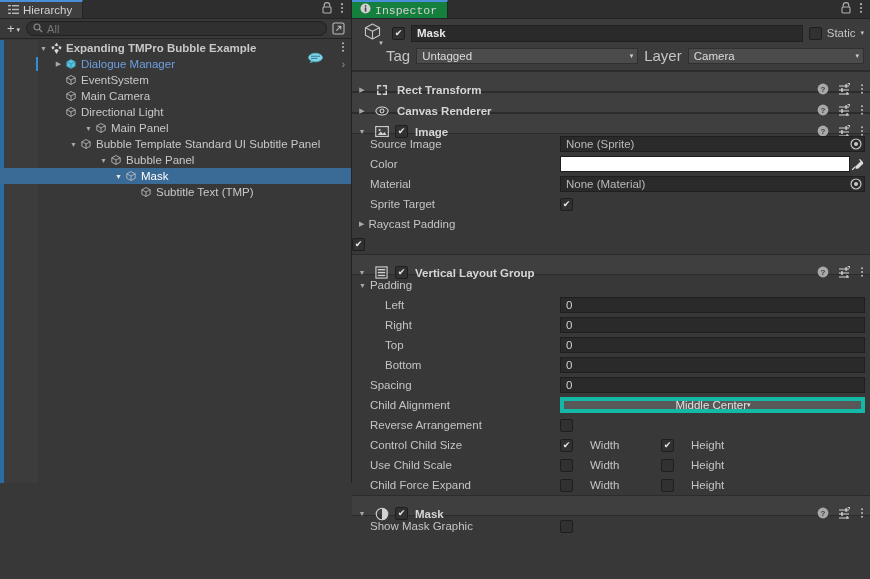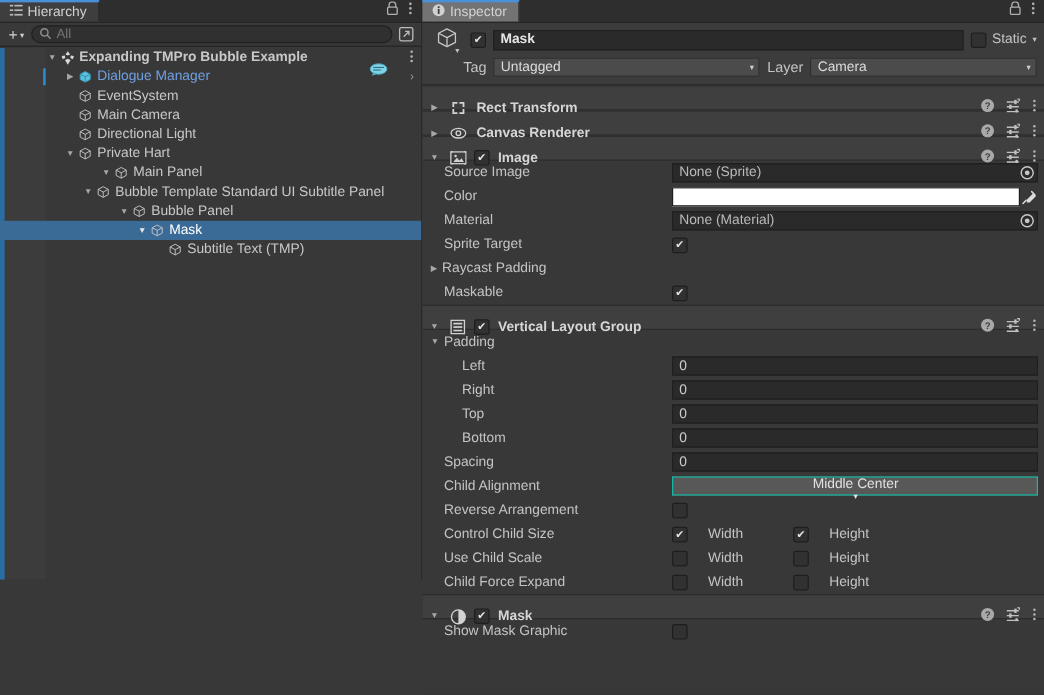--- a/index.html
+++ b/index.html
@@ -62,21 +62,21 @@
   .row .kebab { color: #b4b4b4; font-size: 10px; letter-spacing: 0; }
   .row .chev { color: #989898; font-size: 10px; }
   .prefabbar { position: absolute; left: 36px; top: 1px; width: 2px; height: 14px;
                background: #2f8fd4; }
 
   svg.cube { display: block; }
 
   
   .insp { width: 518px; height: 579px; background: #383838; position: relative;
           display: flex; flex-direction: column; }
-  .insp .tabbar .tab { background: #737373; }
+  .insp .tabbar .tab { background: #15803d; font-family: Liberation Mono, monospace; }
 
   .objhdr { background: #3c3c3c; border-bottom: 1px solid #2b2b2b;
             padding: 4px 6px 5px 6px; }
   .objrow1 { display: flex; align-items: center; gap: 6px; height: 20px; }
   .objicon { width: 28px; height: 22px; display: flex; align-items: flex-start;
              justify-content: center; position: relative; }
   .objicon .mini { position: absolute; right: 2px; bottom: -2px; font-size: 6px;
                    color: #c0c0c0; }
   .chk { width: 13px; height: 13px; background: #313131; border: 1px solid #1e1e1e;
          border-radius: 2px; display: inline-flex; align-items: center;
@@ -84,21 +84,21 @@
   .chk.on::after { content: "✔"; font-size: 9px; color: #e6e6e6; line-height: 1; }
   .nameinput { flex: 1; height: 17px; background: #2a2a2a; border: 1px solid #202020;
                color: #e6e6e6; font-size: 11.5px; font-weight: bold;
                display: flex; align-items: center; padding: 0 5px; }
   .staticwrap { display: flex; align-items: center; gap: 5px; }
   .staticwrap .lb { color: #c4c4c4; font-size: 11.5px; }
   .staticwrap .car { font-size: 7px; color: #c0c0c0; }
 
   .objrow2 { display: flex; align-items: center; gap: 6px; height: 19px;
              margin-top: 3px; padding-left: 28px; }
-  .fldlabel { color: #c4c4c4; font-size: 12px; }
+  .fldlabel { color: #c4c4c4; font-size: 15px; }
   .dd { height: 16px; background: #4b4b4b; border: 1px solid #303030;
         display: flex; align-items: center; justify-content: space-between;
         padding: 0 4px 0 5px; color: #dcdcdc; font-size: 11.5px; }
   .dd .car { font-size: 7px; color: #d2d2d2; }
 
   .inspbody { flex: 1; overflow: hidden; background: #383838; }
 
   .comphdr { height: 21px; background: #3f3f3f; border-top: 1px solid #2c2c2c;
              border-bottom: 1px solid #2c2c2c; display: flex; align-items: center;
              gap: 5px; padding: 16px 6px 0 4px; }
@@ -121,23 +121,23 @@
               color: #b9b9b9; font-size: 11.5px; }
   .objfield .sel-dot { margin-left: auto; width: 13px; height: 13px;
                        display: flex; align-items: center; justify-content: center; }
   .colorfield { height: 16px; display: flex; align-items: stretch; }
   .colorfield .swatch { flex: 1; background: #ffffff; border: 1px solid #1f1f1f; }
   .colorfield .eyed { width: 15px; display: flex; align-items: center;
                       justify-content: center; color: #d8d8d8; }
   .numfield { height: 16px; background: #2a2a2a; border: 1px solid #1f1f1f;
               display: flex; align-items: center; padding: 0 5px;
               color: #d0d0d0; font-size: 11.5px; }
-  .ddfield { height: 16px; background: #585858; border: 1px solid #14b8a6;
-             display: flex; align-items: center; justify-content: flex-start;
-             padding: 0 4px 0 5px; color: #e0e0e0; font-size: 11.5px; flex-direction: column; }
+  .ddfield { height: 16px; background: #585858; border: 4px solid #14b8a6;
+             display: flex; align-items: center; justify-content: center;
+             padding: 0 4px 0 5px; color: #e0e0e0; font-size: 11.5px; }
   .ddfield .car { font-size: 7px; }
   .dualchk { display: flex; align-items: center; }
   .dualchk .pair { display: flex; align-items: center; gap: 17px; width: 101px; }
   .dualchk .pair .ptext { color: #c4c4c4; font-size: 11.5px; }
   .chk.sm { width: 13px; height: 13px; }
   .chk.off { background: #313131; }
 </style>
 </head>
 <body>
 
@@ -279,31 +279,20 @@
           <div class="row">
             <span style="width: 53px; flex: 0 0 auto;"></span>
             <span class="tw"></span>
             <span class="goicon">
               <svg class="cube" width="12" height="12" viewBox="0 0 20 20">
                 <path d="M10 2.6 17 6.3v7.4L10 17.4 3 13.7V6.3z" fill="none" stroke="#c6c6c6" stroke-width="1.3" stroke-linejoin="round"></path>
                 <path d="M3 6.3 10 10 17 6.3M10 10v7.4" fill="none" stroke="#c6c6c6" stroke-width="1.3" stroke-linejoin="round"></path>
               </svg>
             </span>
             <span class="lbl">Directional Light</span>
-          </div>
-          <div class="row">
-            <span style="width: 53px; flex: 0 0 auto;"></span>
-            <span class="tw">▼</span>
-            <span class="goicon">
-              <svg class="cube" width="12" height="12" viewBox="0 0 20 20">
-                <path d="M10 2.6 17 6.3v7.4L10 17.4 3 13.7V6.3z" fill="none" stroke="#c6c6c6" stroke-width="1.3" stroke-linejoin="round"></path>
-                <path d="M3 6.3 10 10 17 6.3M10 10v7.4" fill="none" stroke="#c6c6c6" stroke-width="1.3" stroke-linejoin="round"></path>
-              </svg>
-            </span>
-            <span class="lbl">Private Hart</span>
           </div>
           <div class="row">
             <span style="width: 83px; flex: 0 0 auto;"></span>
             <span class="tw">▼</span>
             <span class="goicon">
               <svg class="cube" width="12" height="12" viewBox="0 0 20 20">
                 <path d="M10 2.6 17 6.3v7.4L10 17.4 3 13.7V6.3z" fill="none" stroke="#c6c6c6" stroke-width="1.3" stroke-linejoin="round"></path>
                 <path d="M3 6.3 10 10 17 6.3M10 10v7.4" fill="none" stroke="#c6c6c6" stroke-width="1.3" stroke-linejoin="round"></path>
               </svg>
             </span>
@@ -596,21 +585,20 @@
           </span>
         </div>
         <div class="prow">
           <span class="plabel fold">
             <span class="ar">▶</span>
             <span>Raycast Padding</span>
           </span>
           <span class="pfield"></span>
         </div>
         <div class="prow">
-          <span class="plabel">Maskable</span>
           <span class="pfield" style="display: flex; align-items: center;">
             <span class="chk sm on"></span>
           </span>
         </div>
         <div class="comphdr">
           <span class="fold">▼</span>
           <span class="cicon">
             <svg width="13" height="13" viewBox="0 0 14 14">
               <rect x="1" y="1" width="12" height="12" fill="none" stroke="#d2d2d2" stroke-width="1.2"></rect>
               <g fill="#d2d2d2">

